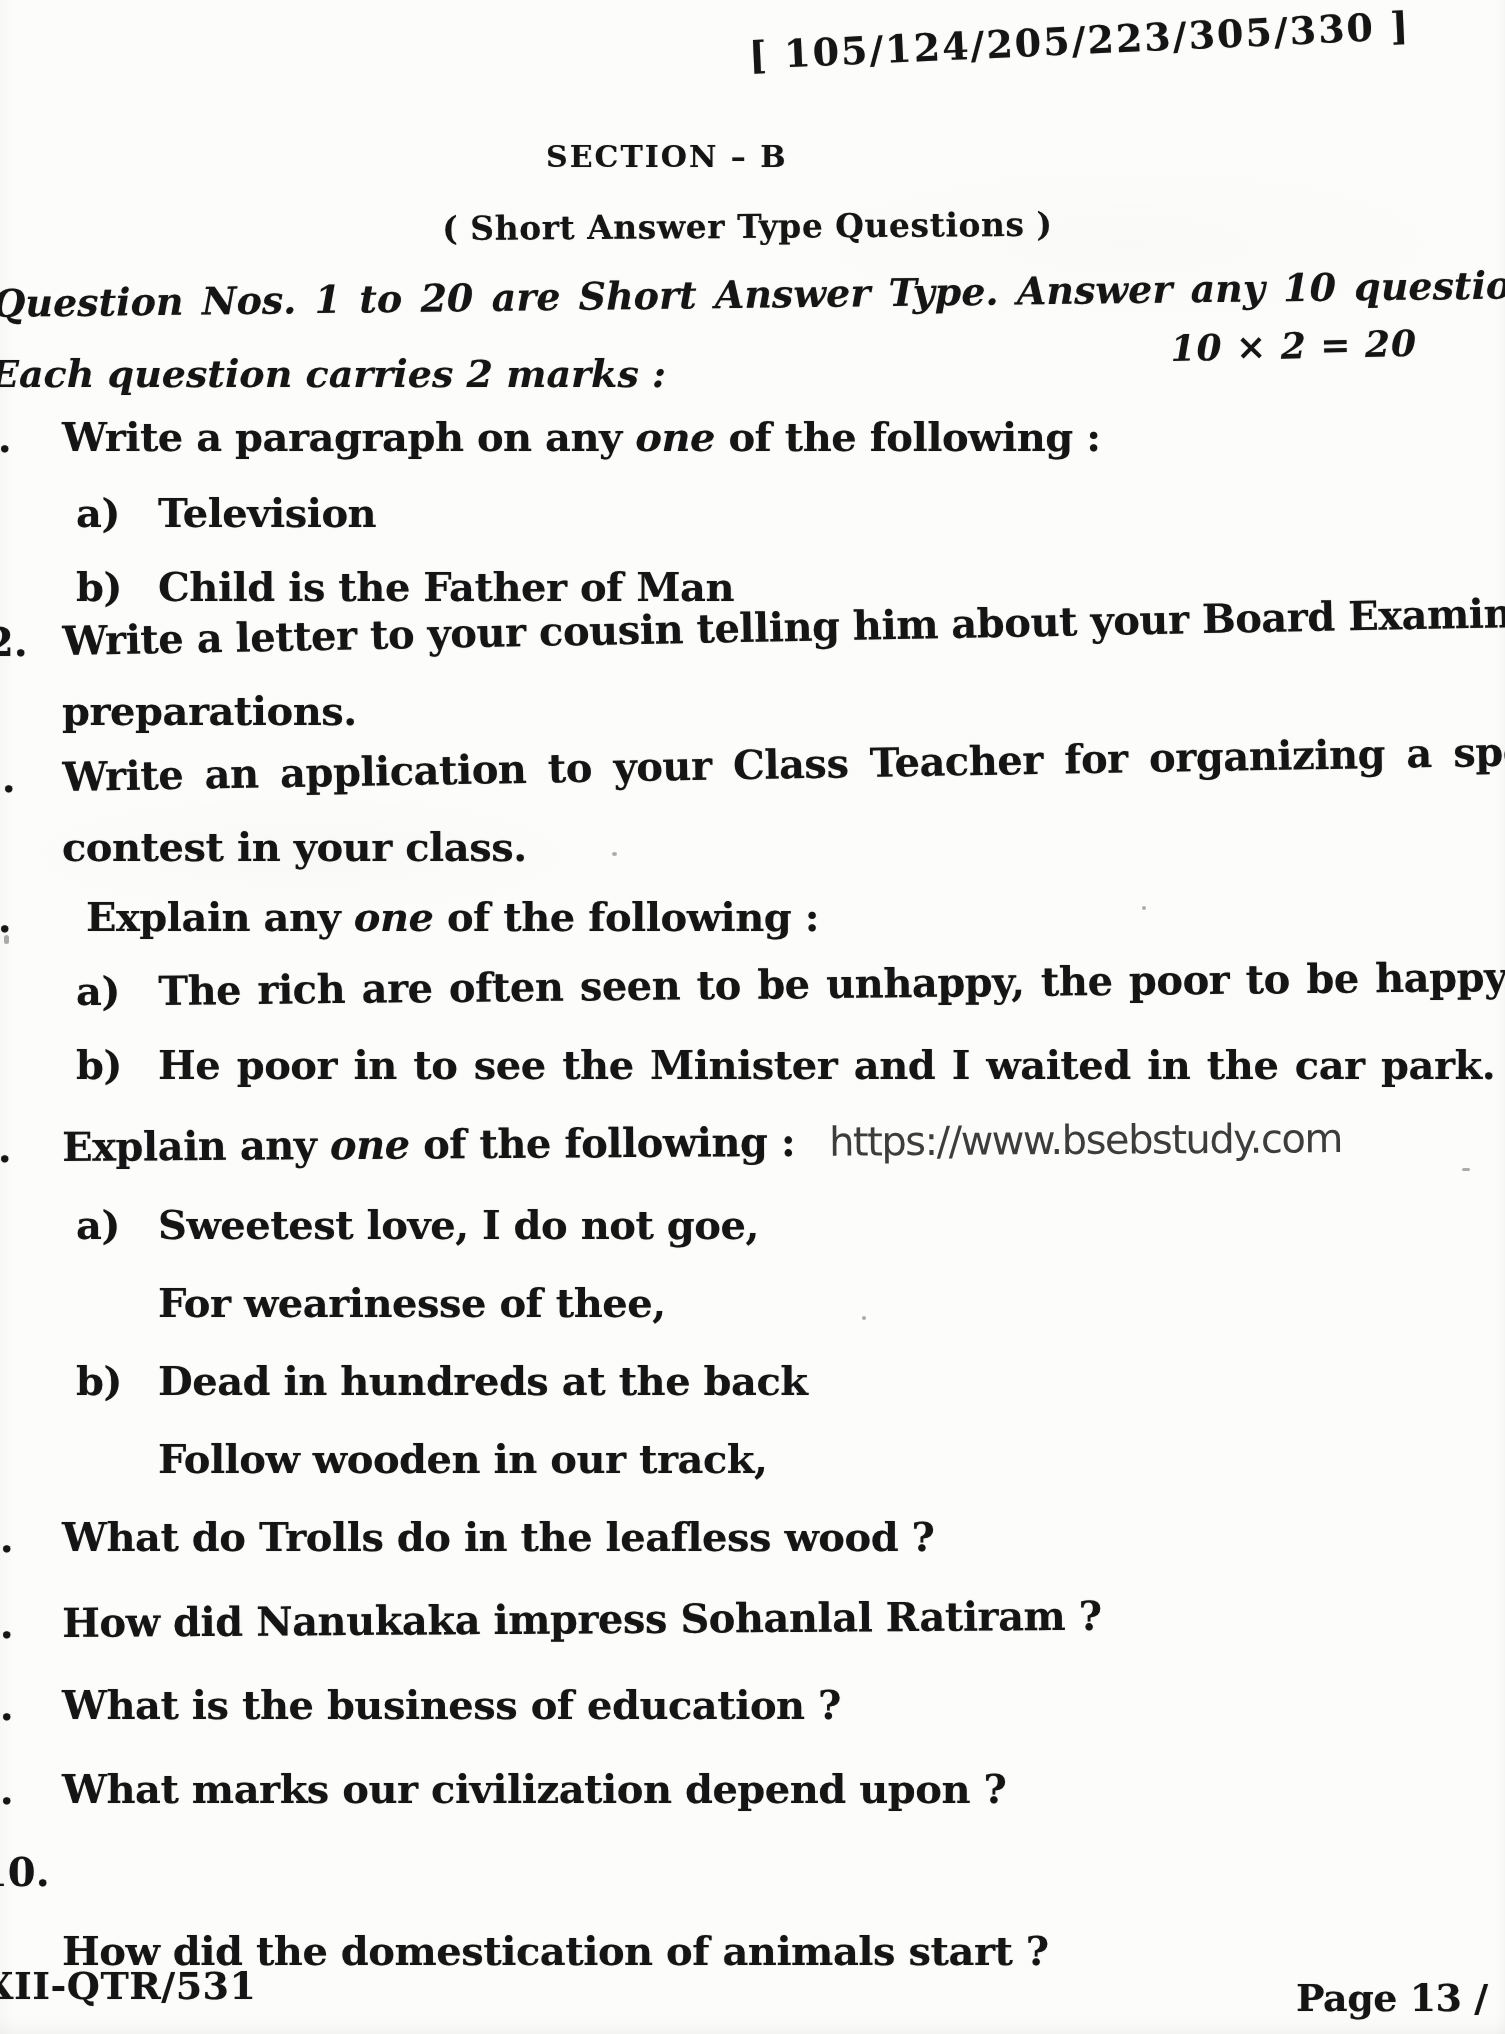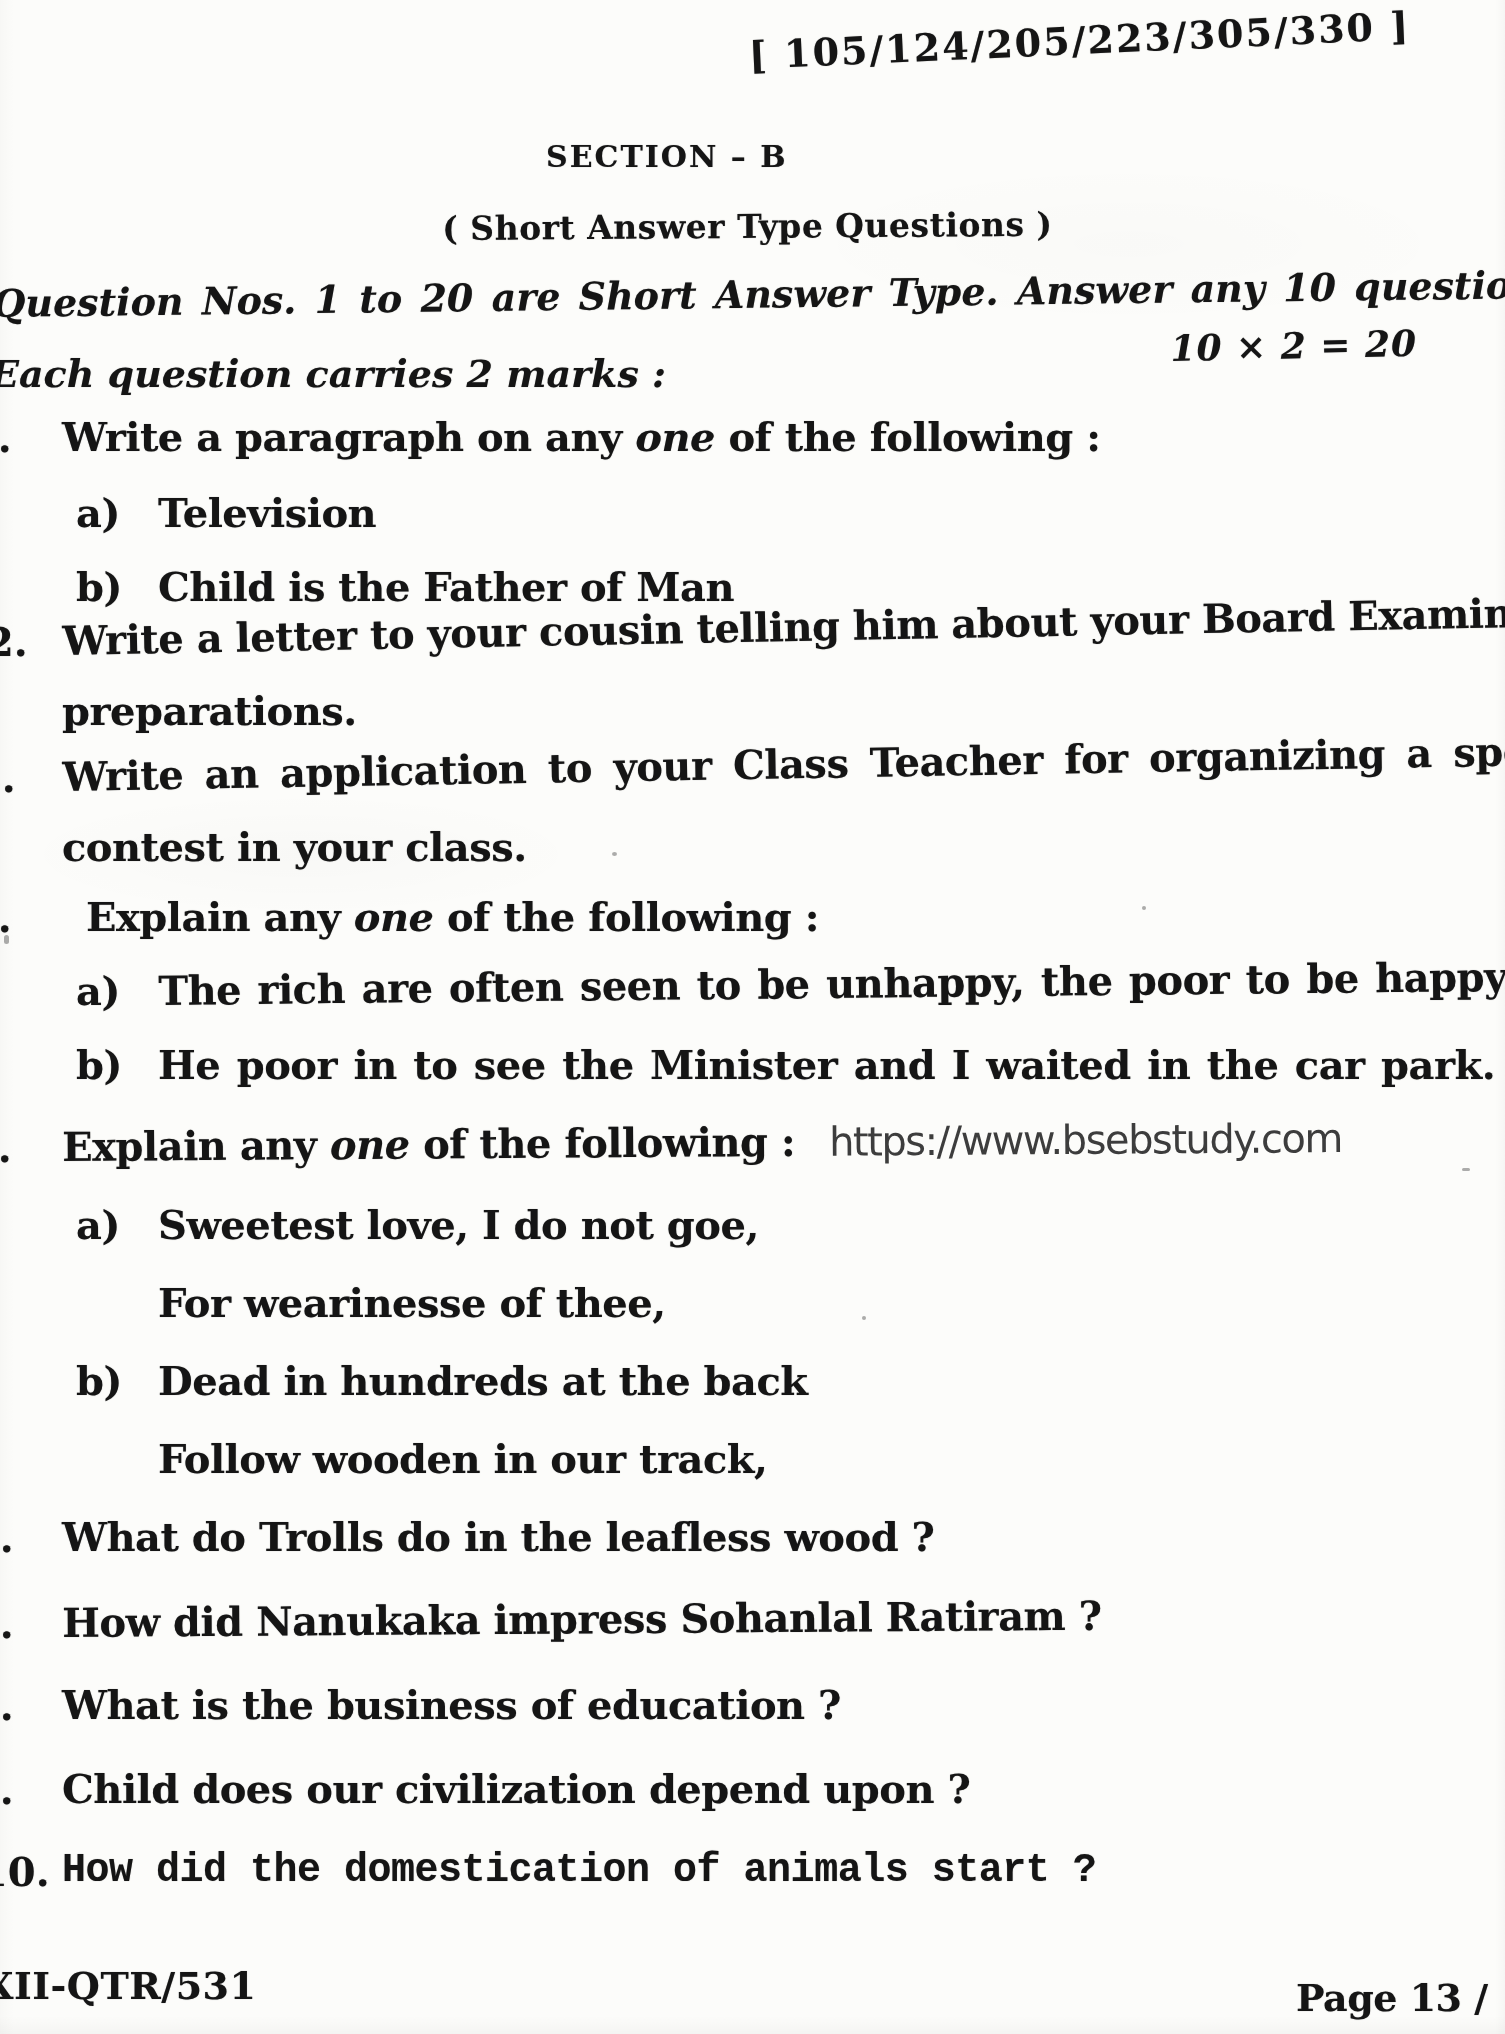--- a/index.html
+++ b/index.html
@@ -99,24 +99,24 @@
   <div class="qnum" style="top:1514px;left:-28px;">6.</div>
   <div class="line" style="top:1514px;left:62px;">What do Trolls do in the leafless wood ?</div>
 
   <div class="qnum" style="top:1600px;left:-28px;">7.</div>
   <div class="line rot04" style="top:1600px;left:62px;">How did Nanukaka impress Sohanlal Ratiram ?</div>
 
   <div class="qnum" style="top:1682px;left:-28px;">8.</div>
   <div class="line" style="top:1682px;left:62px;">What is the business of education ?</div>
 
   <div class="qnum" style="top:1766px;left:-28px;">9.</div>
-  <div class="line" style="top:1766px;left:62px;">Child does our civilization depend upon ?</div>
+  <div class="line" style="top:1766px;left:62px;">What marks our civilization depend upon ?</div>
 
   <div class="qnum" style="top:1848px;left:-20px;">10.</div>
-  <div class="line" style="top:1848px;left:62px;font-family:Liberation Mono, monospace;">How did the domestication of animals start ?</div>
+  <div class="line" style="top:1928px;left:62px;">How did the domestication of animals start ?</div>
 
   <div class="line footer-code" style="top:1964px;left:-16px;">XII-QTR/531</div>
   <div class="line footer-page" style="top:1976px;left:1296px;">Page 13 /</div>
 
   <div class="speck" style="top:852px;left:612px;width:5px;height:4px;"></div>
   <div class="speck" style="top:906px;left:1142px;width:4px;height:4px;"></div>
   <div class="speck" style="top:1168px;left:1462px;width:8px;height:3px;border-radius:2px;"></div>
   <div class="speck" style="top:1316px;left:862px;width:4px;height:4px;"></div>
   <div class="speck" style="top:935px;left:4px;width:5px;height:9px;border-radius:3px;"></div>
 

